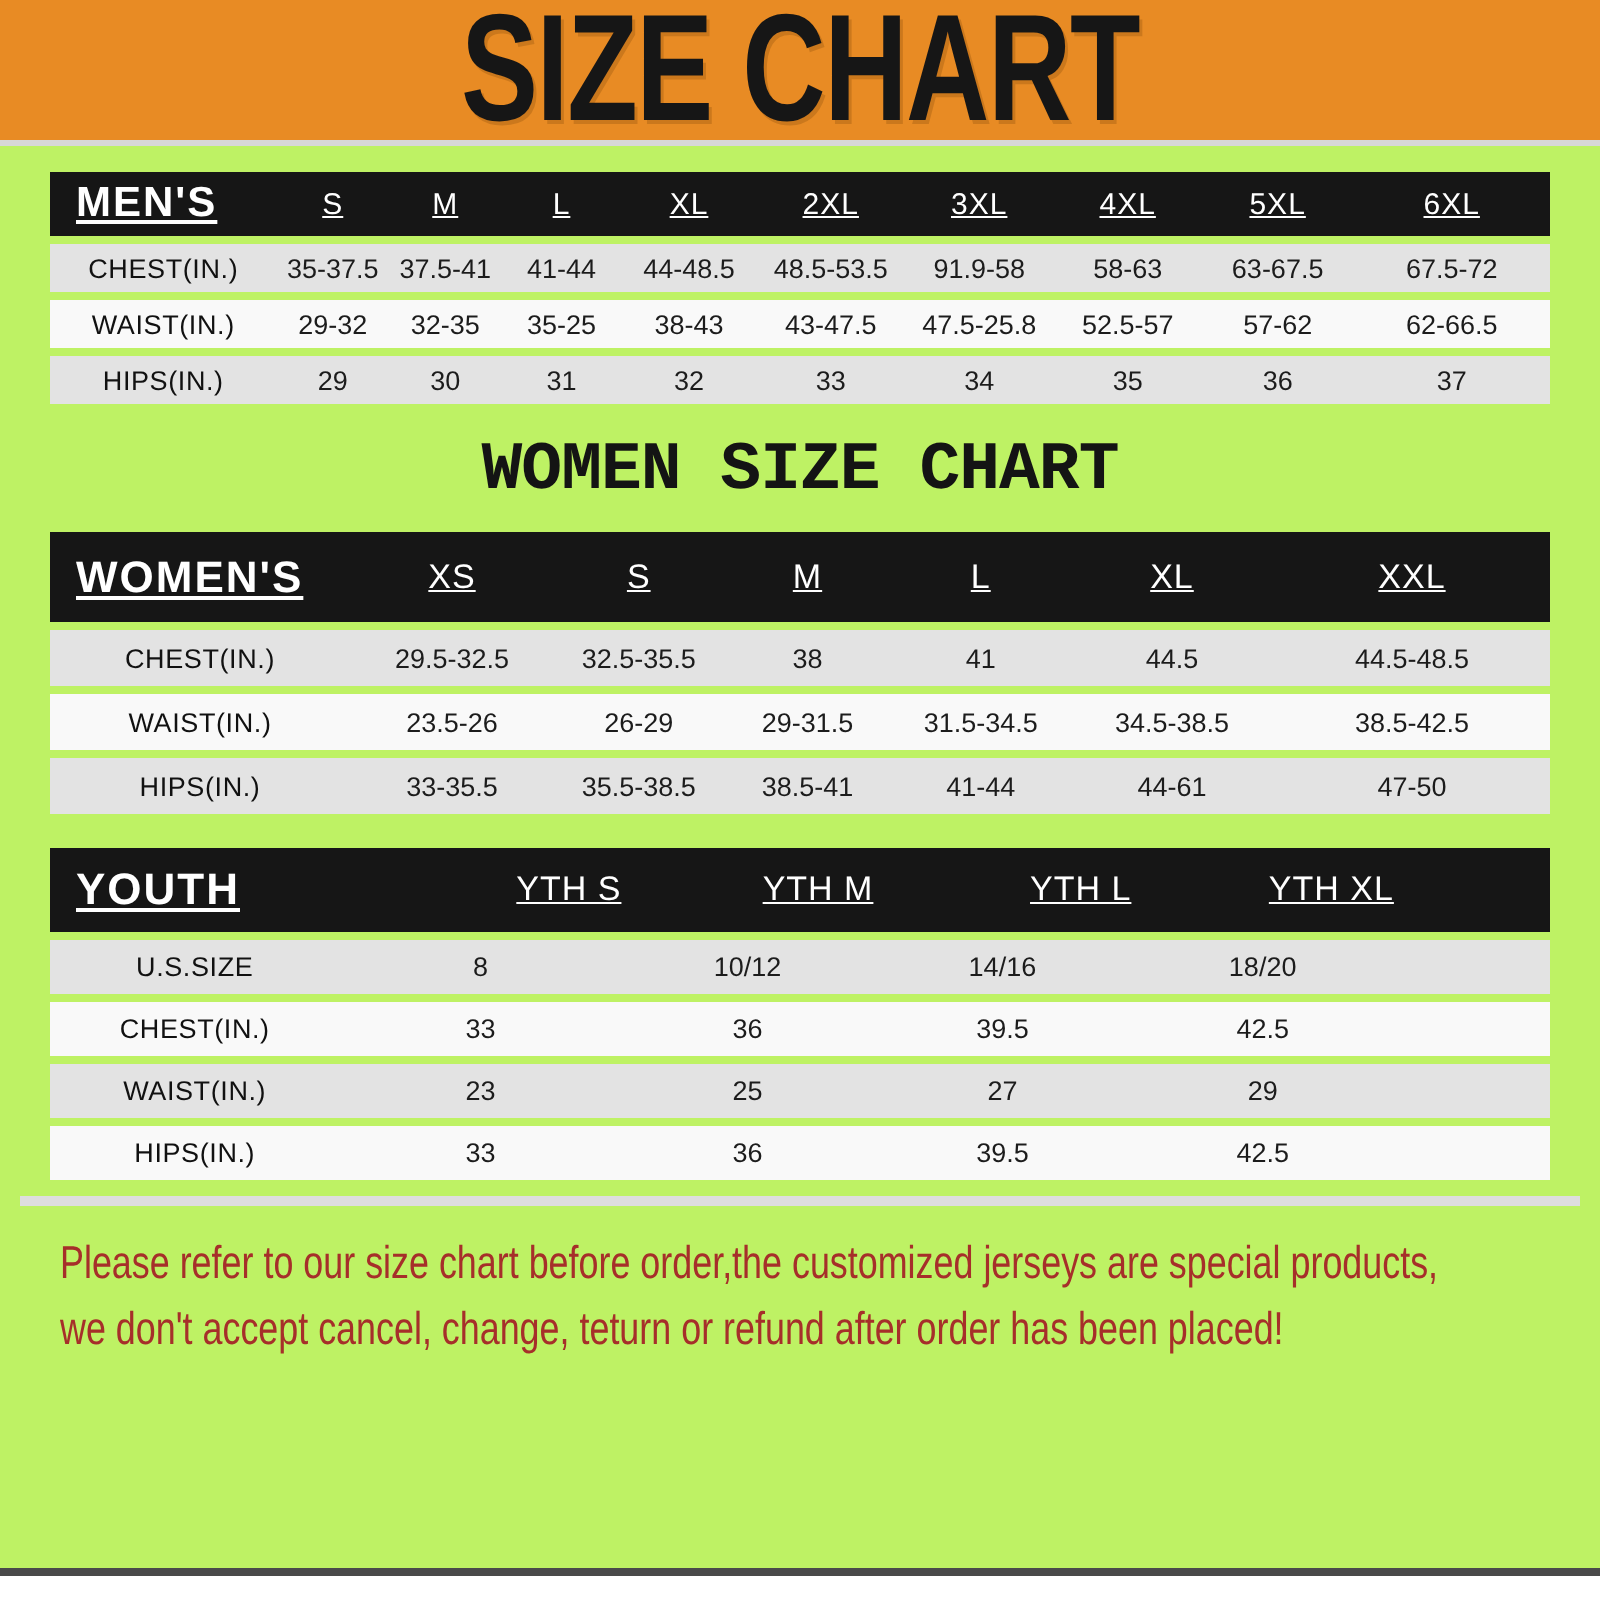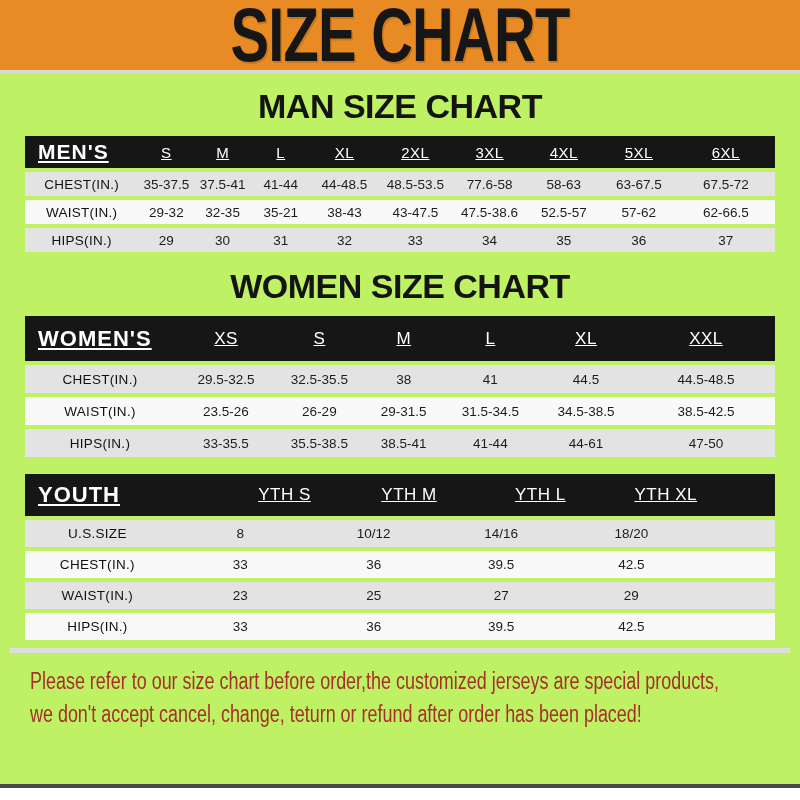--- a/index.html
+++ b/index.html
@@ -29,21 +29,21 @@
     white-space: nowrap;
   }
   
   .section-heading {
     text-align: center;
     font-size: 34px; font-weight: 700; line-height: 34px;
     color: #141414; letter-spacing: -0.5px;
     margin: 0;
   }
   .h-man   { margin-top: 16px; }
-  .h-women { margin-top: 13px; }
+  .h-women { margin-top: 13px; font-family: Liberation Mono, monospace; }
   .h-youth { margin-top: 30px; }
   
   .size-table {
     width: 750px;
     margin: 9px auto 0 auto;
     border-collapse: separate;
     border-spacing: 0 4px;
     table-layout: fixed;
   }
   .size-table th {
@@ -94,21 +94,20 @@
 </style>
 </head>
 <body>
 
 <div class="page">
 
   <div class="banner">
     <span class="banner-title">SIZE CHART</span>
   </div>
 
-  <h2 class="section-heading h-man">MAN SIZE CHART</h2>
   <table class="size-table" data-table="0">
       <colgroup>
         <col style="width: 15.1%;">
         <col style="width: 7.5%;">
         <col style="width: 7.5%;">
         <col style="width: 8%;">
         <col style="width: 9%;">
         <col style="width: 9.9%;">
         <col style="width: 9.9%;">
         <col style="width: 9.9%;">
@@ -130,33 +129,33 @@
         </tr>
       </thead>
       <tbody>
         <tr class="row-gray" style="height: 24px;">
           <td class="row-label">CHEST(IN.)</td>
           <td>35-37.5</td>
           <td>37.5-41</td>
           <td>41-44</td>
           <td>44-48.5</td>
           <td>48.5-53.5</td>
-          <td>77.6-58</td>
+          <td>91.9-58</td>
           <td>58-63</td>
           <td>63-67.5</td>
           <td>67.5-72</td>
         </tr>
         <tr class="row-white" style="height: 24px;">
           <td class="row-label">WAIST(IN.)</td>
           <td>29-32</td>
           <td>32-35</td>
-          <td>35-21</td>
+          <td>35-25</td>
           <td>38-43</td>
           <td>43-47.5</td>
-          <td>47.5-38.6</td>
+          <td>47.5-25.8</td>
           <td>52.5-57</td>
           <td>57-62</td>
           <td>62-66.5</td>
         </tr>
         <tr class="row-gray" style="height: 24px;">
           <td class="row-label">HIPS(IN.)</td>
           <td>29</td>
           <td>30</td>
           <td>31</td>
           <td>32</td>

